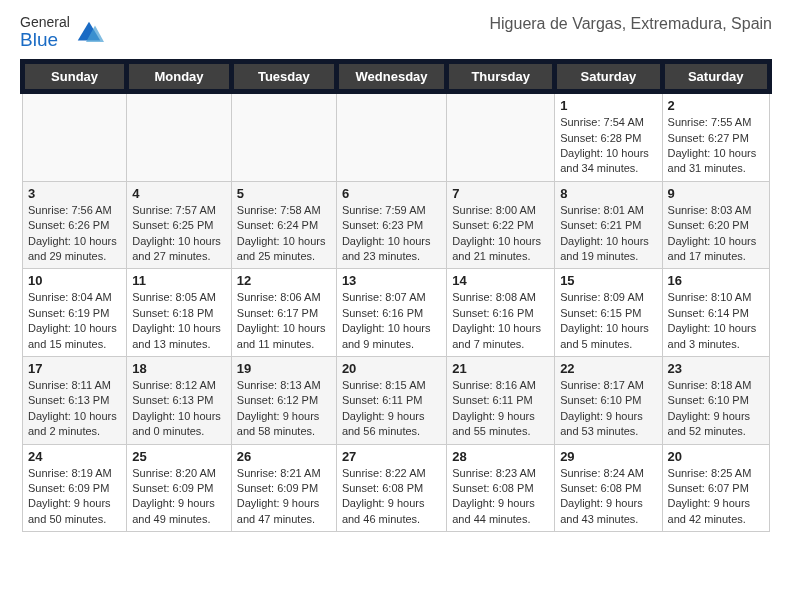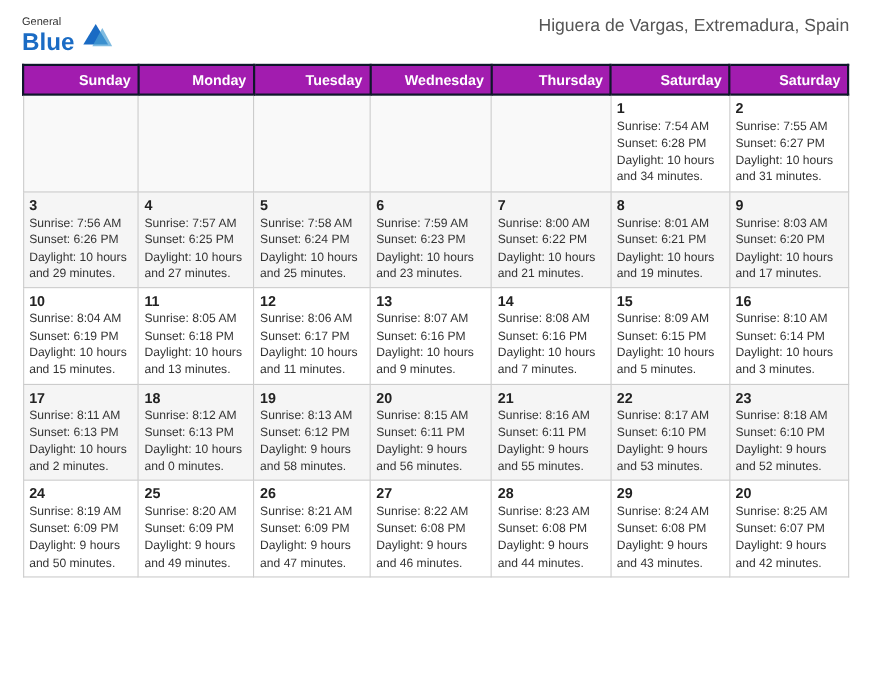--- a/index.html
+++ b/index.html
@@ -1,28 +1,28 @@
 <!DOCTYPE html>
 <html><head>
   <meta charset="utf-8">
   <style>
     * { box-sizing: border-box; margin: 0; padding: 0; }
     body { font-family: Arial, sans-serif; background: #fff; width: 792px; min-height: 612px; }
     .container { padding: 15px 20px; }
     .header-top { display: flex; align-items: flex-start; justify-content: space-between; margin-bottom: 5px; }
     .logo { display: flex; align-items: center; }
     .logo-text { display: flex; flex-direction: column; line-height: 1.1; }
-    .logo-general { font-size: 10px; color: #333; font-weight: normal; }
-    .logo-blue { font-size: 22px; color: #1a6bc4; font-weight: bold; }
+    .logo-general { font-size: 14px; color: #333; font-weight: normal; }
+    .logo-blue { font-size: 19px; color: #1a6bc4; font-weight: normal; }
     .logo-icon { width: 30px; height: 30px; margin-left: 4px; }
     .title-block { text-align: right; }
     .month-title { font-size: 36px; color: #333; font-weight: normal; }
     .location { font-size: 16px; color: #555; }
     .calendar { width: 100%; border-collapse: collapse; margin-top: 8px; }
-    .calendar th { background: #a21caf; color: #fff; text-align: right; padding: 5px 6px; font-size: 13px; font-weight: bold; border: 2px solid #0f172a; }
+    .calendar th { background: #404040; color: #fff; text-align: center; padding: 5px 6px; font-size: 13px; font-weight: bold; border: 5px solid #0f172a; }
     .calendar td { border: 1px solid #ccc; vertical-align: top; padding: 4px 5px; width: 113px; min-height: 80px; background: #fff; font-size: 11px; }
     .calendar tr:nth-child(even) td { background: #f5f5f5; }
     .calendar td.empty { background: #f9f9f9; }
     .day-num { font-size: 13px; font-weight: bold; color: #222; margin-bottom: 2px; }
     .day-info { color: #333; font-size: 11px; line-height: 1.4; }
     .col-sun { width: 105px; }
     .col-mon { width: 110px; margin-top: 36px; }
     .col-tue { width: 110px; margin-left: 12px; }
     .col-wed { width: 115px; }
     .col-thu { width: 115px; }

